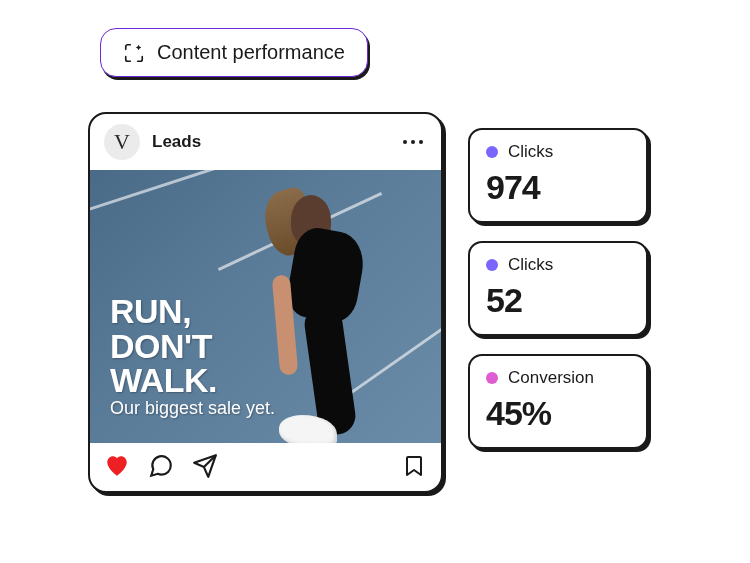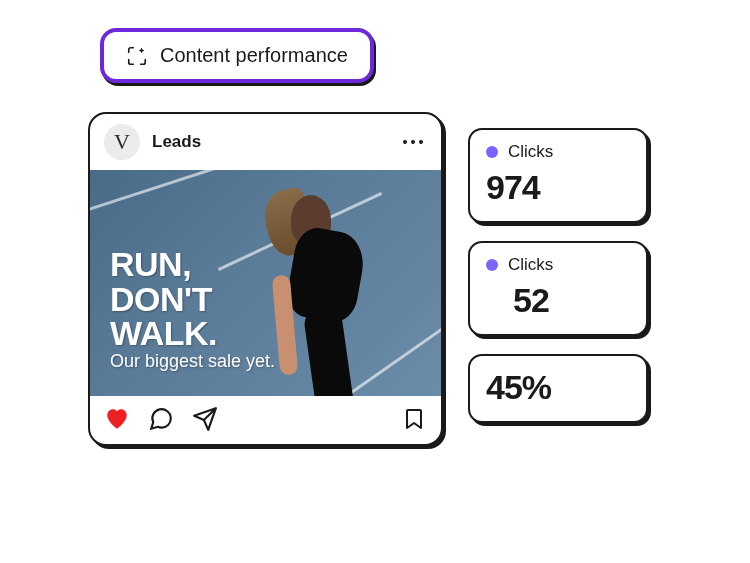--- a/index.html
+++ b/index.html
@@ -8,21 +8,21 @@
       height: 563px;
       background: #ffffff;
       font-family: -apple-system, BlinkMacSystemFont, "Segoe UI", Helvetica, Arial, sans-serif;
       position: relative;
     }
     .pill {
       position: absolute;
       left: 100px;
       top: 28px;
       background: #ffffff;
-      border: 4px solid #6d28d9;
+      border: 1px solid #6d28d9;
       border-radius: 16px;
       padding: 12px 22px;
       display: flex;
       align-items: center;
       gap: 12px;
       box-shadow: 2px 3px 0 rgba(0,0,0,0.9);
     }
     .pill-icon {
       width: 22px;
       height: 22px;
@@ -77,21 +77,21 @@
       padding: 4px;
     }
     .more-dots span {
       width: 4px;
       height: 4px;
       background: #1a1a1a;
       border-radius: 50%;
     }
     .post-image {
       width: 100%;
-      height: 226px;
+      height: 273px;
       position: relative;
       overflow: hidden;
       background: linear-gradient(135deg, #4a6b88 0%, #5a7b98 40%, #6b8ca8 100%);
     }
     .track-line {
       position: absolute;
       background: rgba(255,255,255,0.6);
       height: 3px;
       width: 200px;
     }
@@ -233,21 +233,20 @@
     .metric-value {
       font-size: 34px;
       font-weight: 900;
       color: #1a1a1a;
       font-family: "Arial Black", Arial, sans-serif;
       letter-spacing: -1px;
     }
     .metric-value.light {
       font-weight: 700;
       font-family: Arial, sans-serif;
-      margin-left: 27px;
     }
   </style>
 </head>
 <body>
 
 <div class="pill">
   <span class="pill-icon">
     <svg width="22" height="22" viewBox="0 0 24 24" fill="none" stroke="#1a1a1a" stroke-width="1.8" stroke-linecap="round" stroke-linejoin="round">
       <path d="M3 8 V5 a2 2 0 0 1 2 -2 h3"></path>
       <path d="M3 16 v3 a2 2 0 0 0 2 2 h3"></path>
@@ -326,15 +325,19 @@
     <div class="metric-value">974</div>
   </div>
   <div class="metric-card">
     <div class="metric-head">
       <div class="metric-dot" style="background:#7a66ff"></div>
       <div class="metric-label">Clicks</div>
     </div>
     <div class="metric-value light">52</div>
   </div>
   <div class="metric-card">
+    <div class="metric-head">
+      <div class="metric-dot" style="background:#e05cd3"></div>
+      <div class="metric-label">Conversion</div>
+    </div>
     <div class="metric-value">45%</div>
   </div>
 </div>
 
 </body></html>

